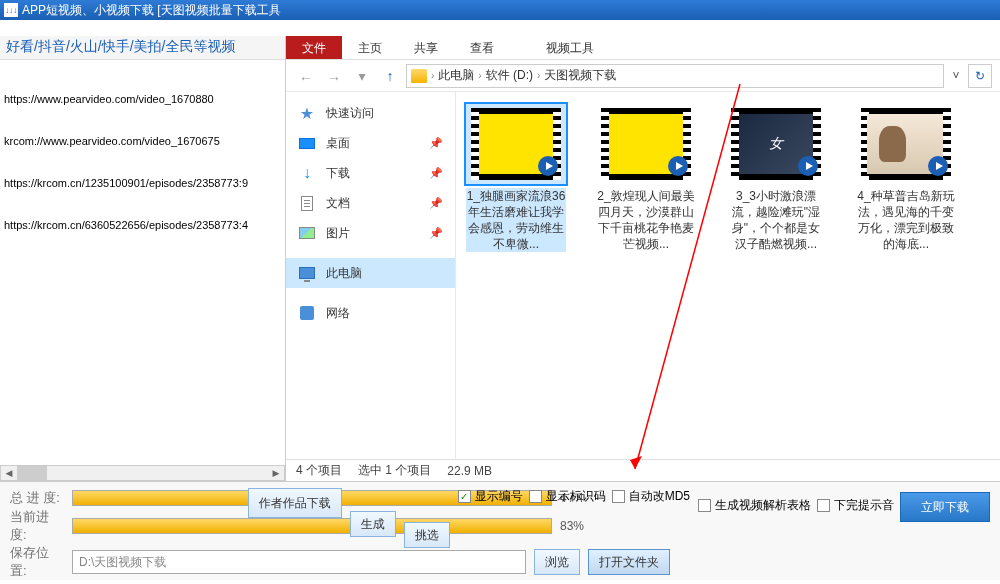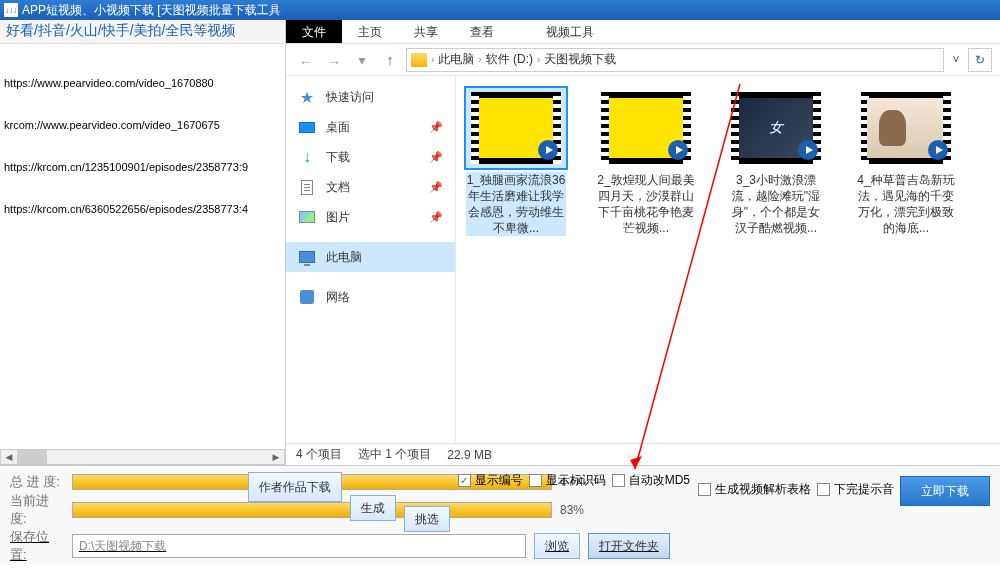--- a/index.html
+++ b/index.html
@@ -1,32 +1,32 @@
 <!DOCTYPE html>
 <html><head>
 <meta charset="utf-8">
 <style>
 * { margin: 0; padding: 0; box-sizing: border-box; font-family: "Microsoft YaHei", sans-serif; }
 body { width: 1000px; height: 584px; background: #fff; overflow: hidden; position: relative; font-size: 12px; }
 
 .titlebar { height: 20px; background: linear-gradient(#2e7bd6, #1a5fb4); color: #fff; display: flex; align-items: center; padding: 0 4px; font-size: 12px; }
 .titlebar .icon { width: 14px; height: 14px; background: #fff; margin-right: 4px; display: inline-flex; align-items: center; justify-content: center; color: #1a5fb4; font-size: 8px; font-weight: bold; }
 
-.main { display: flex; height: 445px; }
+.main { display: flex; height: 445px; margin-top: 16px; }
 
 .left-pane { width: 286px; border-right: 1px solid #ccc; display: flex; flex-direction: column; }
 .left-header { height: 24px; background: #f5f5f5; color: #1a5fb4; font-size: 14px; padding: 2px 6px; border-bottom: 1px solid #ddd; white-space: nowrap; overflow: hidden; }
 .url-list { flex: 1; font-family: "Consolas", monospace; font-size: 11px; padding: 4px; overflow: hidden; white-space: pre; line-height: 14px; }
 .url-list .line { white-space: nowrap; overflow: hidden; }
 
 .right-pane { flex: 1; display: flex; flex-direction: column; background: #fff; }
 
 .ribbon { height: 24px; display: flex; background: #fff; border-bottom: 1px solid #e0e0e0; }
 .ribbon .tab { padding: 4px 16px; font-size: 12px; color: #333; cursor: pointer; }
-.ribbon .tab.active { background: #000000; color: #fff; }
+.ribbon .tab.active { background: #b91c1c; color: #fff; }
 .ribbon .spacer { margin-left: 20px; text-align: right; }
 
 .navbar { height: 32px; display: flex; align-items: center; padding: 0 8px; gap: 4px; background: #fff; border-bottom: 1px solid #e8e8e8; }
 .nav-btn { width: 24px; height: 24px; display: flex; align-items: center; justify-content: center; color: #999; font-size: 14px; cursor: pointer; }
 .nav-btn.enabled { color: #1a5fb4; }
 .breadcrumb { flex: 1; height: 24px; border: 1px solid #ccc; display: flex; align-items: center; padding: 0 4px; gap: 4px; font-size: 12px; }
 .breadcrumb .folder-ico { width: 16px; height: 14px; background: linear-gradient(#ffd96e, #f5b400); border-radius: 1px; }
 .breadcrumb .sep { color: #888; font-size: 10px; }
 .breadcrumb .crumb { color: #333; cursor: pointer; }
 .bc-drop { width: 16px; text-align: center; color: #555; cursor: pointer; }
@@ -75,21 +75,21 @@
 .scrollbar-h .thumb { position: absolute; left: 0; width: 30px; height: 14px; background: #cdcdcd; }
 .scrollbar-h .arrow { width: 16px; height: 14px; display: flex; align-items: center; justify-content: center; color: #666; font-size: 9px; }
 
 .bottom-panel { height: 99px; border-top: 1px solid #ccc; background: #f8f8f8; padding: 6px 10px 4px; position: relative; }
 .progress-row { display: flex; align-items: center; gap: 8px; margin-bottom: 8px; height: 20px; }
 .progress-label { width: 54px; font-size: 13px; color: #737373; }
 .progress-bar { height: 16px; border: 1px solid #aaa; background: #fff; position: relative; flex: 0 0 480px; }
 .progress-fill { height: 100%; background: linear-gradient(#ffd966, #f0b000); }
 .progress-text { font-size: 12px; color: #555; }
 
-.save-row { display: flex; align-items: center; gap: 8px; text-decoration: underline; }
+.save-row { display: flex; align-items: center; gap: 8px; }
 .save-input { flex: 0 0 454px; height: 24px; border: 1px solid #aaa; padding: 0 6px; font-size: 12px; color: #888; background: #fff; }
 
 .btn { height: 26px; padding: 11px 10px; border: 1px solid #8ab4e0; background: linear-gradient(#f0f8ff, #d8e8f8); color: #333; font-size: 12px; cursor: pointer; display: inline-flex; align-items: center; justify-content: center; }
 .btn.primary { background: linear-gradient(#4a9ae8, #2878c8); color: #fff; border-color: #1a68b8; height: 30px; padding: 0 20px; }
 .btn.hover { background: linear-gradient(#e0f0ff, #c0d8f0); border-color: #5a94d0; }
 
 .right-controls { position: absolute; right: 10px; top: 6px; display: flex; gap: 8px; align-items: flex-start; }
 .control-col { display: flex; flex-direction: row; gap: 6px; }
 .chk-row { display: flex; align-items: center; gap: 4px; font-size: 12px; white-space: nowrap; }
 .chk { width: 13px; height: 13px; border: 1px solid #888; background: #fff; display: inline-flex; align-items: center; justify-content: center; font-size: 10px; color: #1a8a1a; }

